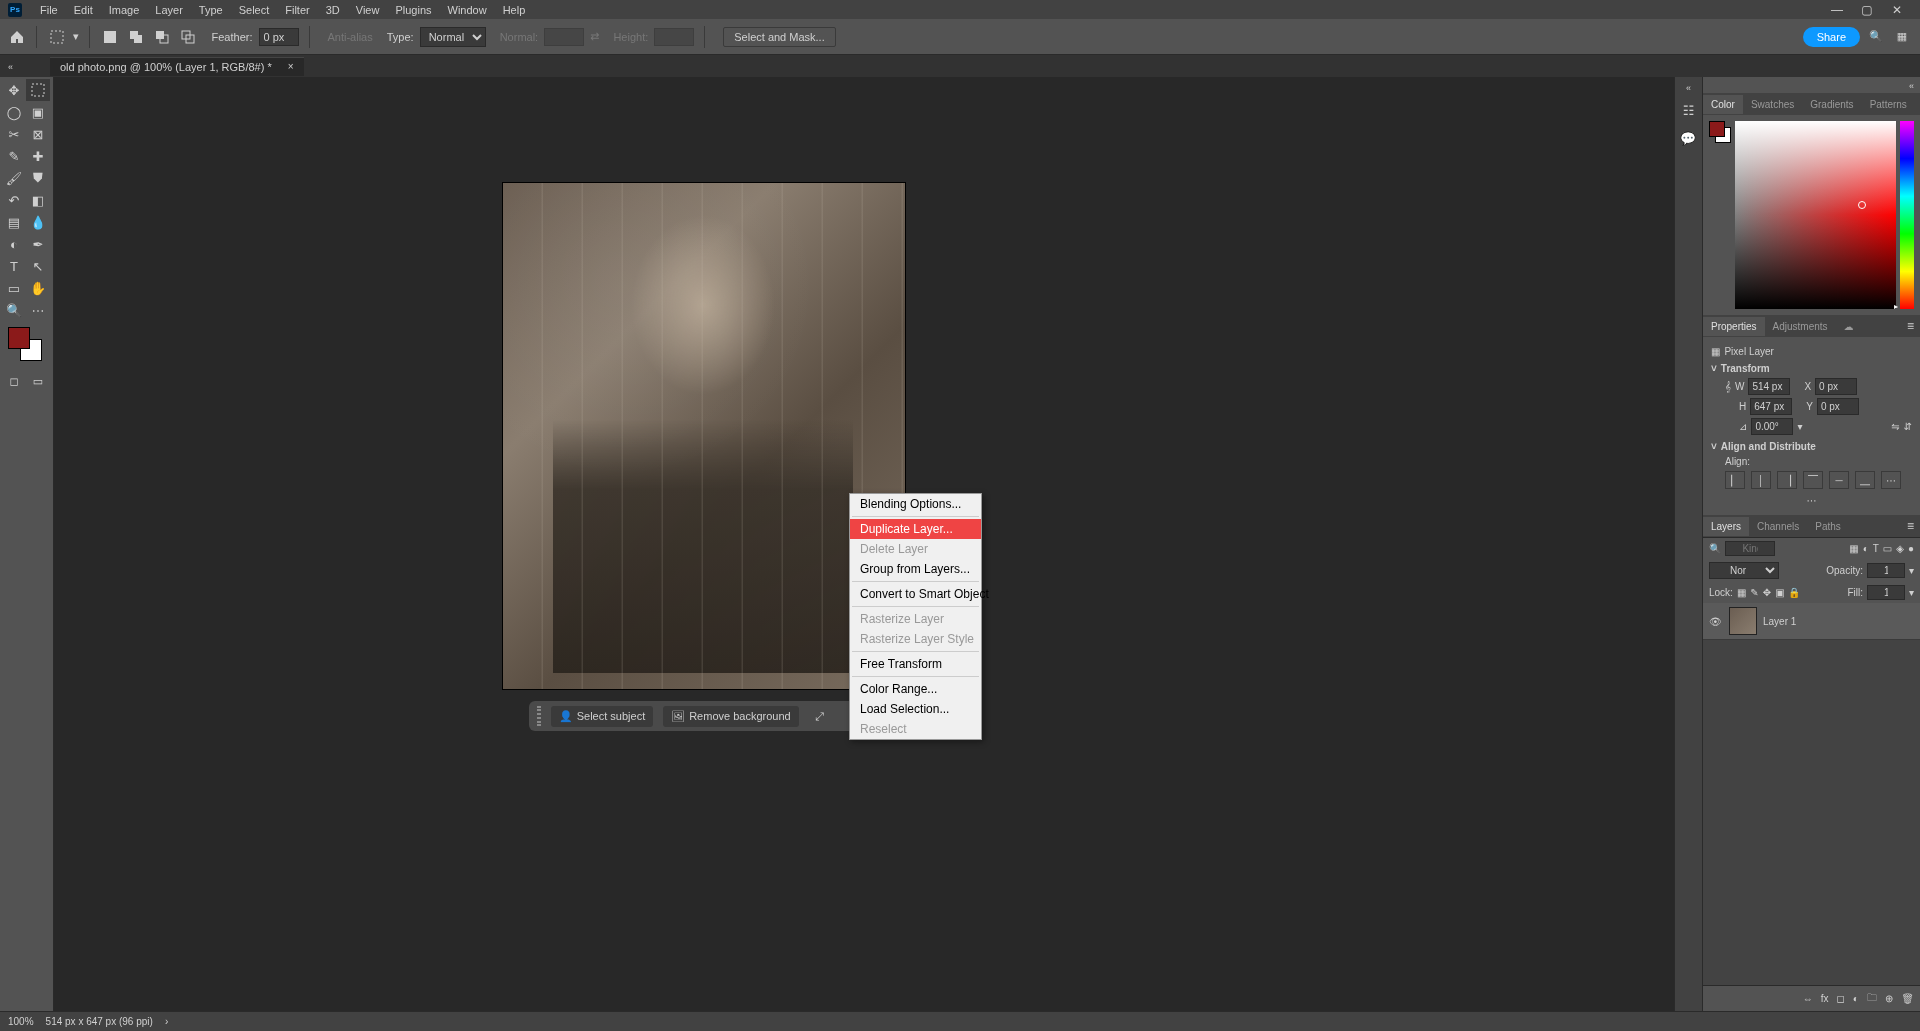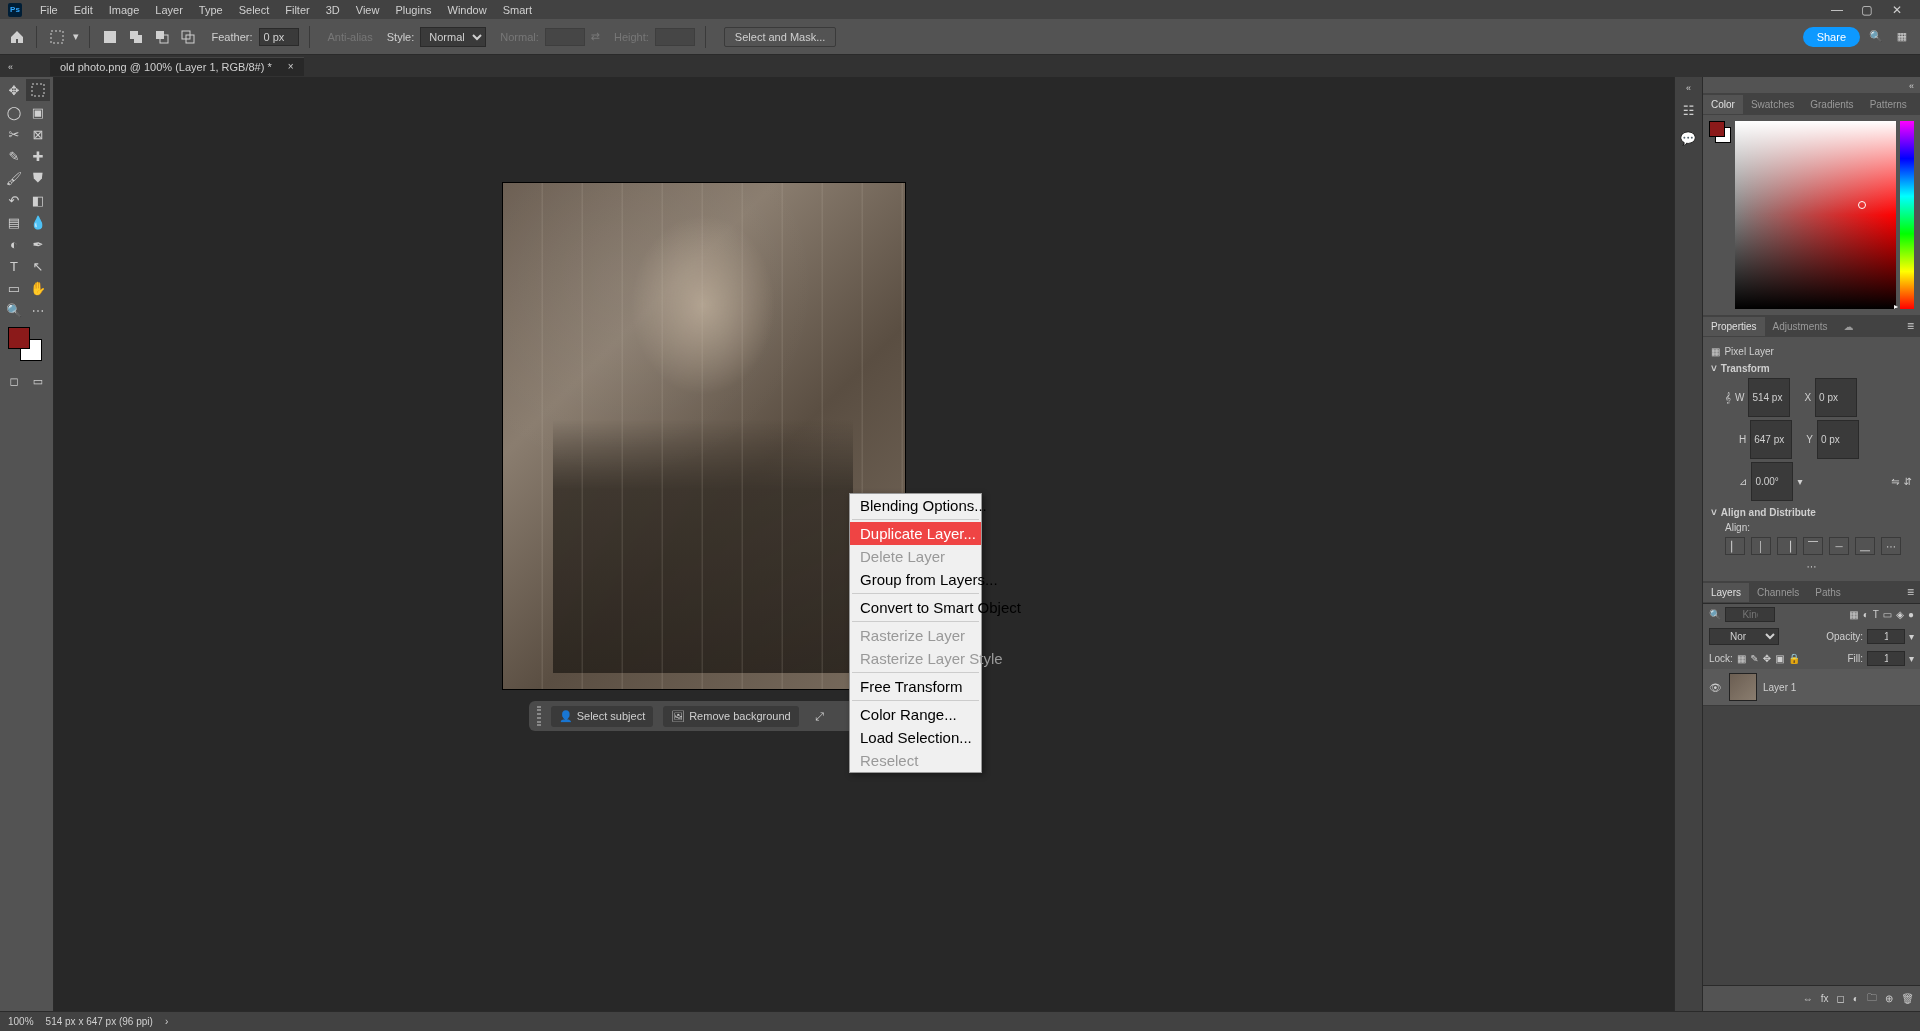--- a/index.html
+++ b/index.html
@@ -39,21 +39,21 @@
 .tool-strip .swatches .bg { position: absolute; width: 22px; height: 22px; background: #fff; border: 1px solid #000; left: 18px; top: 12px; }
 .tool-strip .mini { width: 24px; height: 20px; display: flex; align-items: center; justify-content: center; font-size: 11px; margin-top: 4px; }
 
 
 .canvas-area { flex: 1; background: #282828; position: relative; overflow: hidden; }
 .canvas { position: absolute; left: 448px; top: 105px; width: 404px; height: 508px; background: linear-gradient(135deg,#6b5e52 0%,#8a7d6f 30%,#5a4e42 60%,#7a6d5f 100%); border: 1px solid #000; }
 .canvas .figure { position: absolute; left: 50px; top: 30px; width: 300px; height: 460px; background: radial-gradient(ellipse 120px 150px at 50% 20%,#b5a592 0%,transparent 60%), linear-gradient(180deg,transparent 45%,#3a332b 60%,#2a241e 100%); opacity: 0.9; }
 .canvas::after { content: ""; position: absolute; inset: 0; background: repeating-linear-gradient(90deg,transparent 0,transparent 38px,rgba(200,190,175,.15) 39px,rgba(200,190,175,.15) 40px), radial-gradient(circle at 30% 20%,rgba(255,255,255,.05),transparent 40%); }
 
 
-.context-menu { position: absolute; left: 795px; top: 416px; width: 133px; background: #f0f0f0; border: 1px solid #999; box-shadow: 2px 2px 6px rgba(0,0,0,.4); font-size: 15px; color: #000; z-index: 100; }
+.context-menu { position: absolute; left: 795px; top: 416px; width: 133px; background: #f0f0f0; border: 1px solid #999; box-shadow: 2px 2px 6px rgba(0,0,0,.4); font-size: 12px; color: #000; z-index: 100; }
 .context-menu .cm-item { padding: 3px 10px; white-space: nowrap; }
 .context-menu .cm-item.highlight { background: #ef4444; color: #fff; }
 .context-menu .cm-item.disabled { color: #999; }
 .context-menu .cm-sep { height: 1px; background: #ccc; margin: 2px 2px; }
 
 
 .action-bar { position: absolute; left: 475px; top: 624px; background: #4a4a4a; border-radius: 6px; padding: 4px 8px; display: flex; align-items: center; gap: 10px; font-size: 11px; }
 .action-bar .ab-btn { display: flex; align-items: center; gap: 4px; padding: 4px 8px; background: #3a3a3a; border-radius: 3px; }
 .action-bar .ab-icon { width: 22px; height: 22px; display: flex; align-items: center; justify-content: center; }
 
@@ -75,21 +75,21 @@
 .color-panel .current .b { position: absolute; width: 16px; height: 16px; background: #fff; border: 1px solid #000; left: 6px; top: 6px; }
 .color-panel .spectrum { flex: 1; background: linear-gradient(to bottom,rgba(255,255,255,1) 0%,rgba(255,255,255,0) 50%,rgba(0,0,0,0) 50%,rgba(0,0,0,1) 100%), linear-gradient(to right,#808080 0%,#ff0000 100%); position: relative; }
 .color-panel .spectrum .marker { position: absolute; width: 8px; height: 8px; border: 1px solid #fff; border-radius: 50%; right: 30px; top: 80px; }
 .color-panel .hue { width: 14px; background: linear-gradient(to bottom,#ff00ff,#0000ff,#00ffff,#00ff00,#ffff00,#ff0000); position: relative; }
 .color-panel .hue::after { content: "▸"; position: absolute; bottom: -2px; left: -6px; color: #fff; font-size: 8px; }
 
 
 .props-panel { flex: 0 0 auto; padding: 6px 8px; font-size: 10px; }
 .props-panel .row { display: flex; align-items: center; gap: 4px; margin: 3px 0; }
 .props-panel .heading { font-weight: bold; margin: 6px 0 4px; display: flex; align-items: center; gap: 4px; }
-.props-panel input { background: #3a3a3a; border: 1px solid #2a2a2a; color: #d0d0d0; width: 42px; padding: 13px 3px; font-size: 10px; }
+.props-panel input { background: #3a3a3a; border: 1px solid #2a2a2a; color: #d0d0d0; width: 42px; padding: 2px 3px; font-size: 10px; }
 .props-panel .icon-row { display: flex; gap: 6px; margin-top: 4px; }
 .props-panel .icon-row span { width: 20px; height: 18px; display: flex; align-items: center; justify-content: center; border: 1px solid #3a3a3a; font-size: 10px; }
 
 
 .layers-panel { flex: 1; display: flex; flex-direction: column; font-size: 10px; border-top: 1px solid #2a2a2a; }
 .layers-panel .row { display: flex; align-items: center; gap: 4px; padding: 3px 6px; }
 .layers-panel select, .layers-panel input { background: #3a3a3a; border: 1px solid #2a2a2a; color: #d0d0d0; font-size: 10px; padding: 1px 16px; width: 46px; }
 .layers-panel .layer-list { flex: 1; background: #434343; }
 .layers-panel .layer-item { display: flex; align-items: center; gap: 6px; padding: 4px 6px; background: #5a5a5a; border-bottom: 1px solid #3a3a3a; }
 .layers-panel .layer-item .eye { width: 14px; }
@@ -109,21 +109,21 @@
   <div class="menu-item">Edit</div>
   <div class="menu-item">Image</div>
   <div class="menu-item">Layer</div>
   <div class="menu-item">Type</div>
   <div class="menu-item">Select</div>
   <div class="menu-item">Filter</div>
   <div class="menu-item">3D</div>
   <div class="menu-item">View</div>
   <div class="menu-item">Plugins</div>
   <div class="menu-item">Window</div>
-  <div class="menu-item">Smart</div>
+  <div class="menu-item">Help</div>
   <div class="spacer"></div>
   <div class="win-btn">—</div>
   <div class="win-btn">▢</div>
   <div class="win-btn">✕</div>
 </div>
 
 <div class="optbar">
   <div class="home-icon">
     <svg width="16" height="16" viewBox="0 0 16 16">
         <path d="M2 8 L8 2 L14 8 L14 14 L9 14 L9 10 L7 10 L7 14 L2 14 Z" fill="#d0d0d0"></path>
@@ -157,21 +157,21 @@
   <div class="tool-tiny">
       <svg width="14" height="14">
         <rect x="1" y="1" width="8" height="8" fill="none" stroke="#d0d0d0"></rect>
         <rect x="5" y="5" width="8" height="8" fill="none" stroke="#d0d0d0"></rect>
       </svg>
     </div>
   <span class="label">Feather:</span>
   <input value="0 px" style="">
   <div class="sep"></div>
   <span class="label" style="color:#777">Anti-alias</span>
-  <span class="label">Style:</span>
+  <span class="label">Type:</span>
   <select><option>Normal</option></select>
   <span class="label" style="color:#777">Normal:</span>
   <input disabled="" style="opacity: 0.5;">
   <span style="color:#777">⇄</span>
   <span class="label" style="color:#777">Height:</span>
   <input disabled="" style="opacity: 0.5;">
   <div class="sep"></div>
   <span class="label" style="border:1px solid #3a3a3a;padding:3px 10px;border-radius:2px;">Select and Mask...</span>
   <div class="share-btn">Share</div>
   <div class="tool-tiny">🔍</div>

